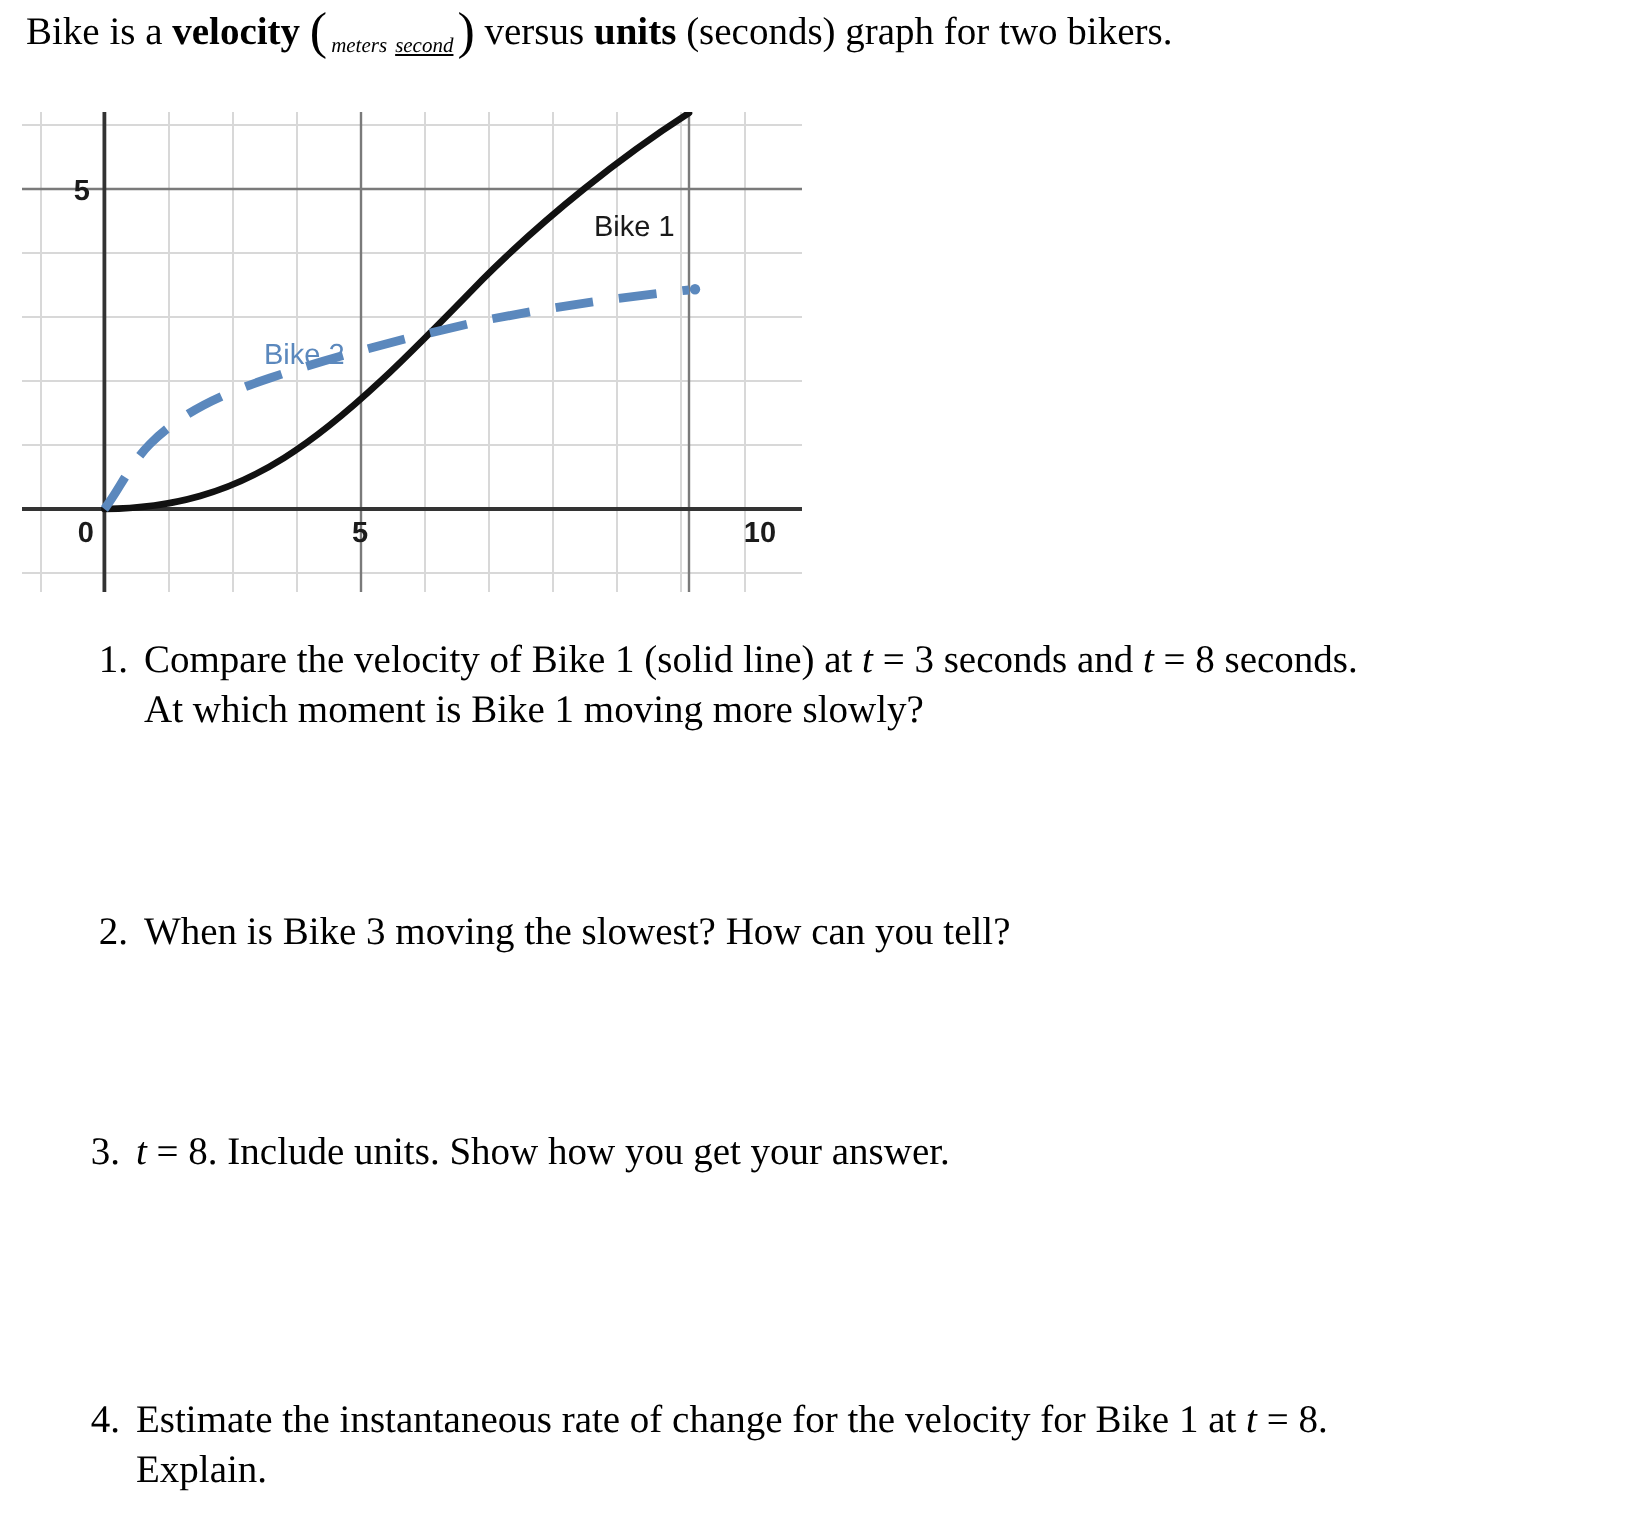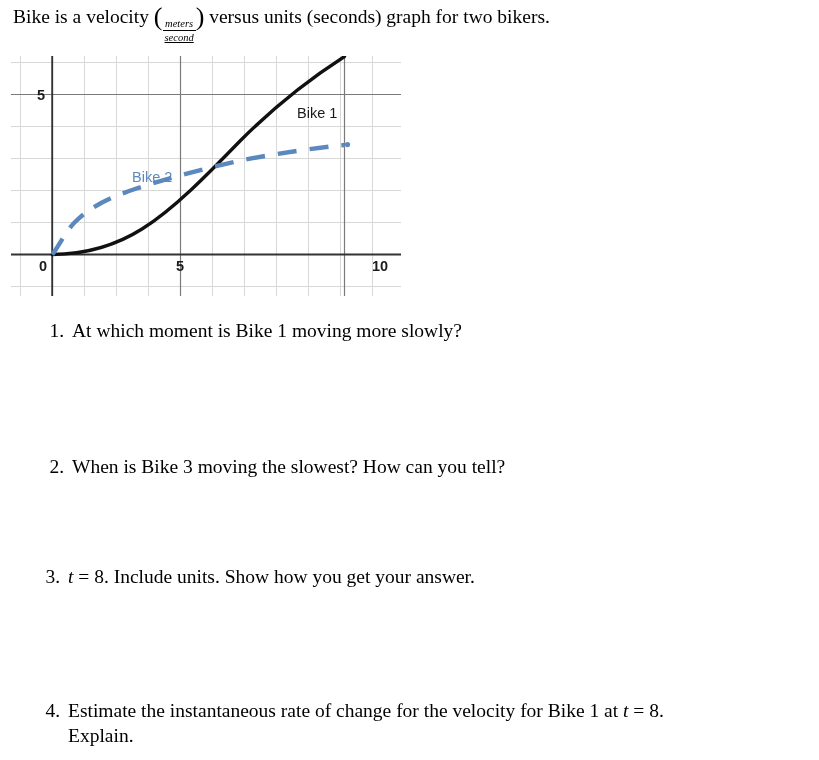--- a/index.html
+++ b/index.html
@@ -19,24 +19,24 @@
   
   #intro-line {
     position: absolute;
     left: 13px;
     top: 4px;
     width: 795px;
     font-size: 19.5px;
     line-height: 26px;
     white-space: nowrap;
   }
-  #intro-line .bold { font-weight: normal; }
+  #intro-line .bold { font-weight: bold; }
   .frac {
     display: inline-flex;
-    flex-direction: column;
+    flex-direction: row;
     align-items: center;
     justify-content: center;
     vertical-align: -0.42em;
     font-style: italic;
     font-size: 10.5px;
     line-height: 1.08;
     margin: 0 0px;
   }
   .frac .num { padding: 0 2px; }
   .frac .bar {
@@ -158,20 +158,21 @@
     <text x="286" y="62" font-family="Liberation Sans, sans-serif" font-size="14.5" fill="#1a1a1a">Bike 1</text>
     <text x="121" y="126" font-family="Liberation Sans, sans-serif" font-size="14.5" fill="#5b88bd">Bike 2</text>
   </svg>
 </div>
 
 <div id="questions">
 
   <div class="q-item" style="left:38px; top:0px;">
     <span class="q-num">1.</span>
     <span class="q-body">
+      <span class="ln">Compare the velocity of Bike 1 (solid line) at <span class="mvar">t</span> = 3 seconds and <span class="mvar">t</span> = 8 seconds.</span>
       <span class="ln">At which moment is Bike 1 moving more slowly?</span>
     </span>
   </div>
 
   <div class="q-item" style="left:38px; top:136px;">
     <span class="q-num">2.</span>
     <span class="q-body">
       <span class="ln">When is Bike 3 moving the slowest?  How can you tell?</span>
     </span>
   </div>

